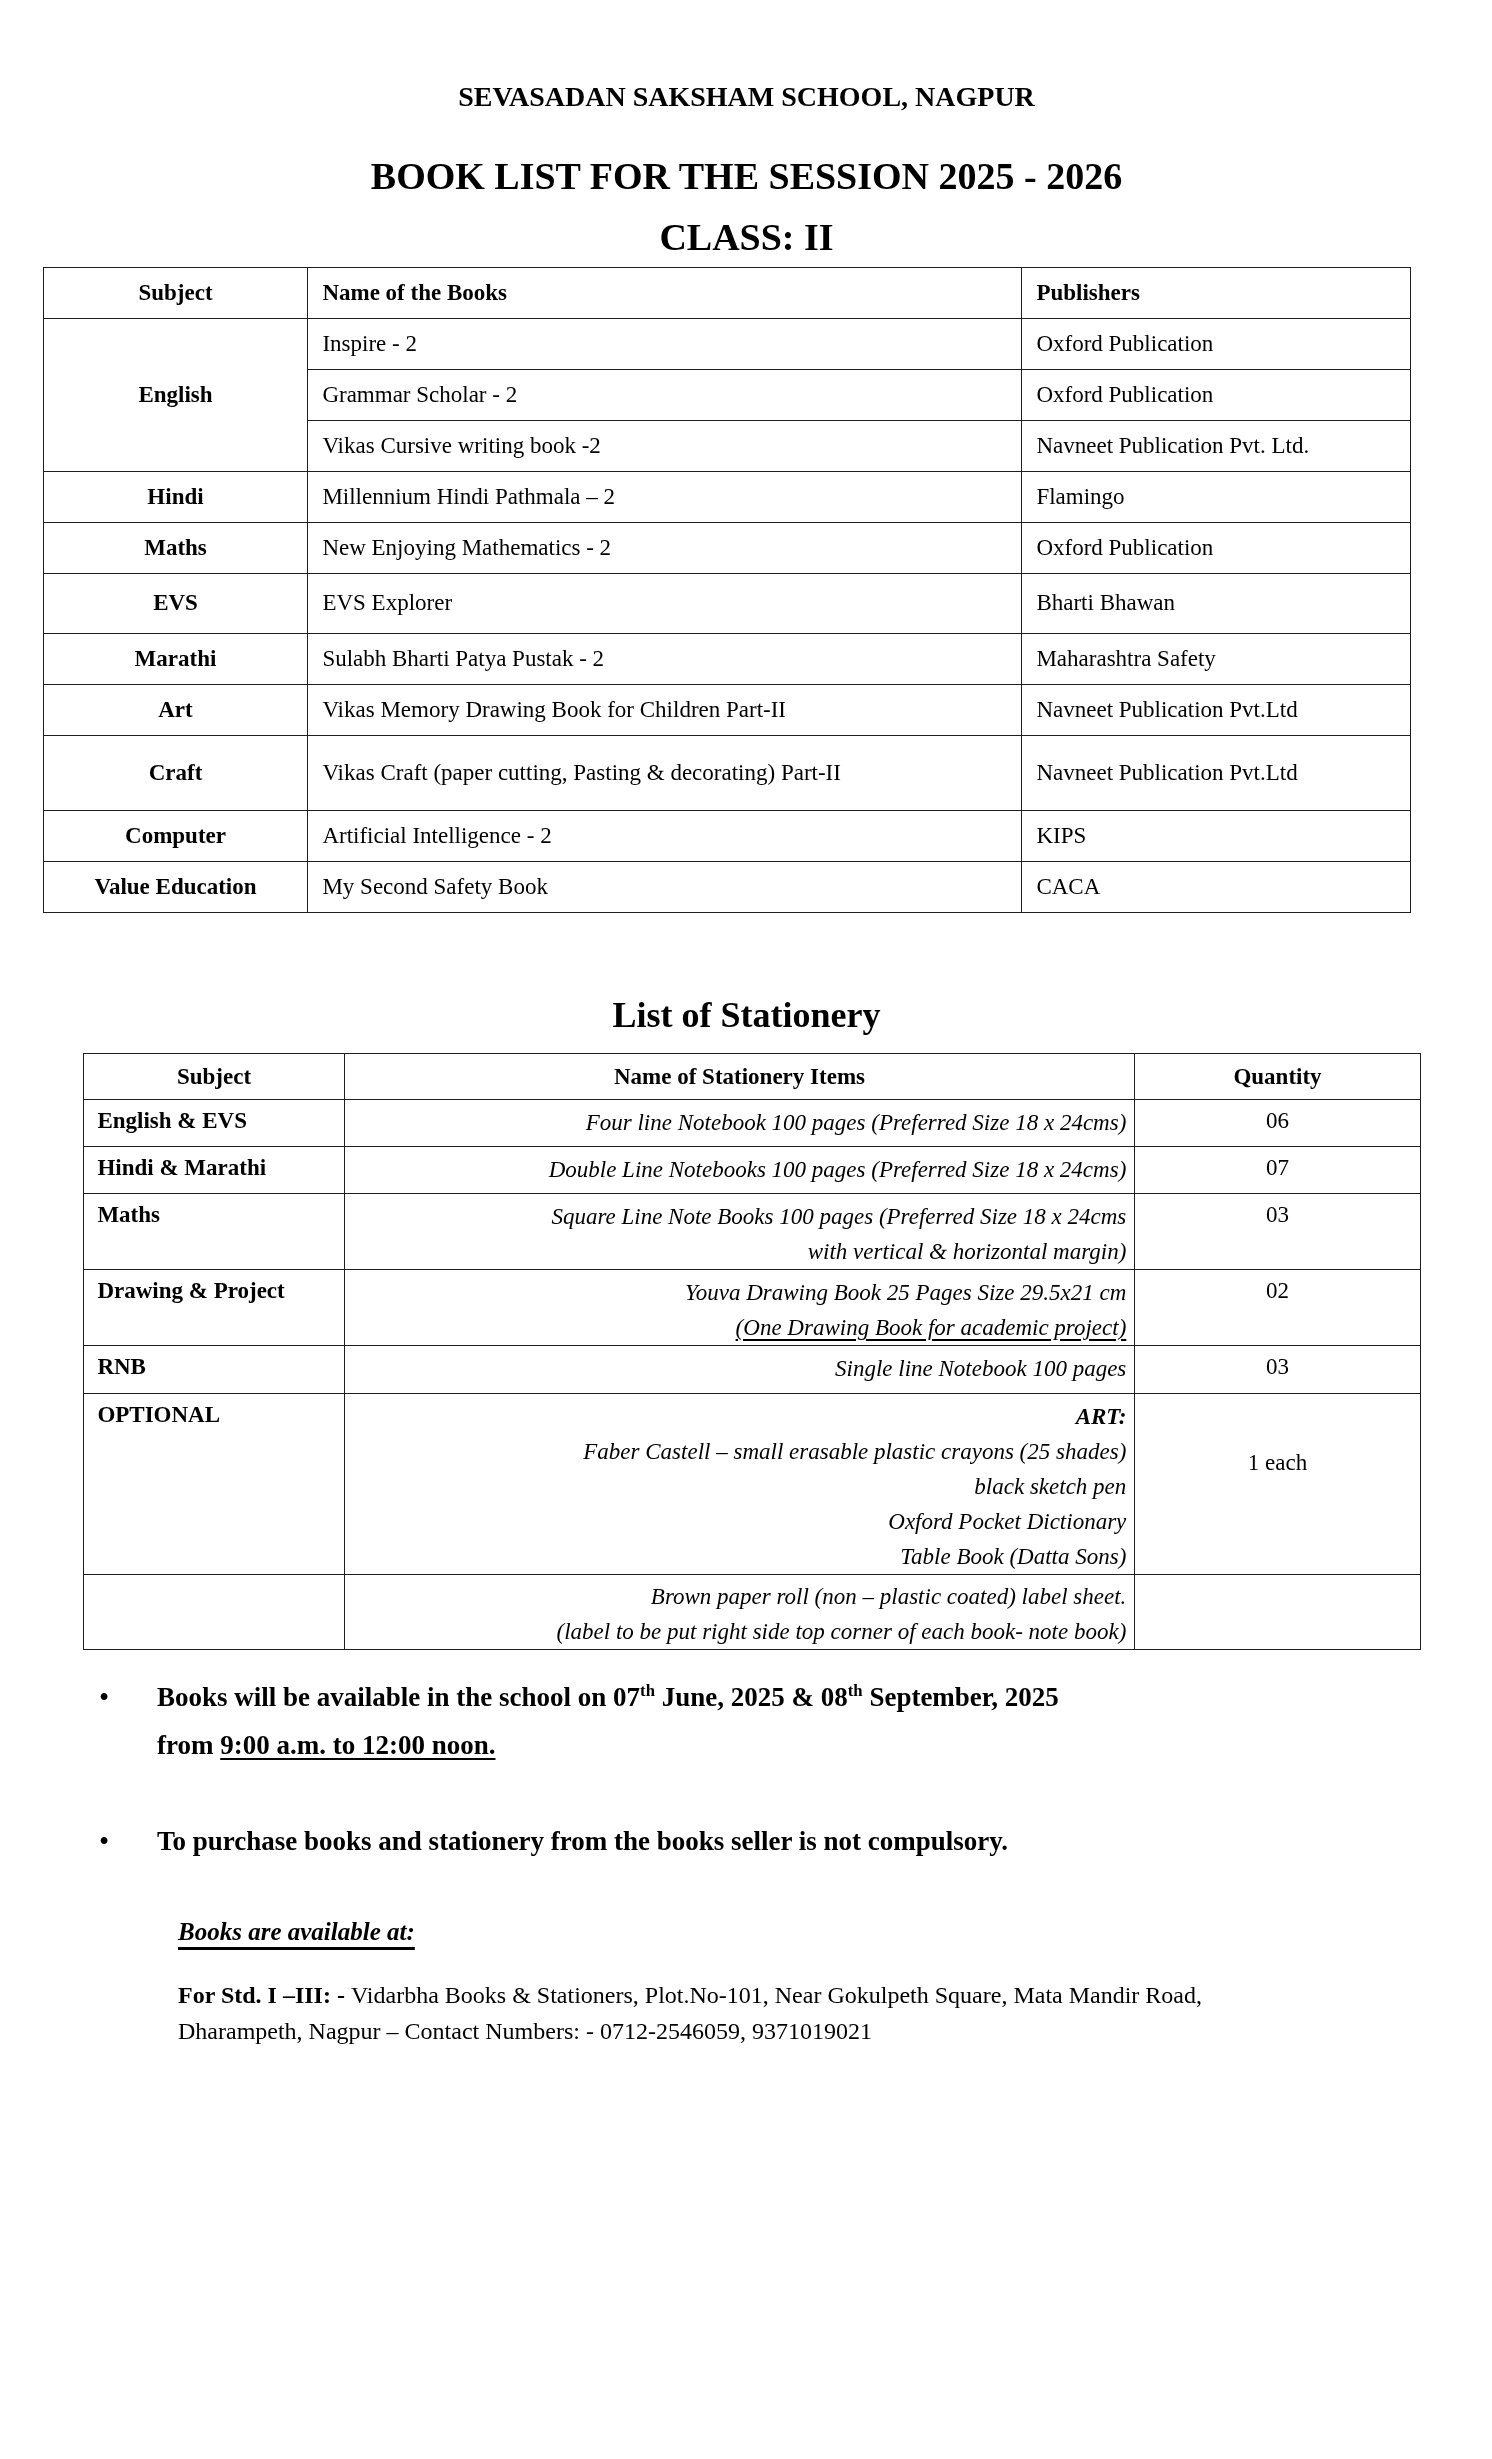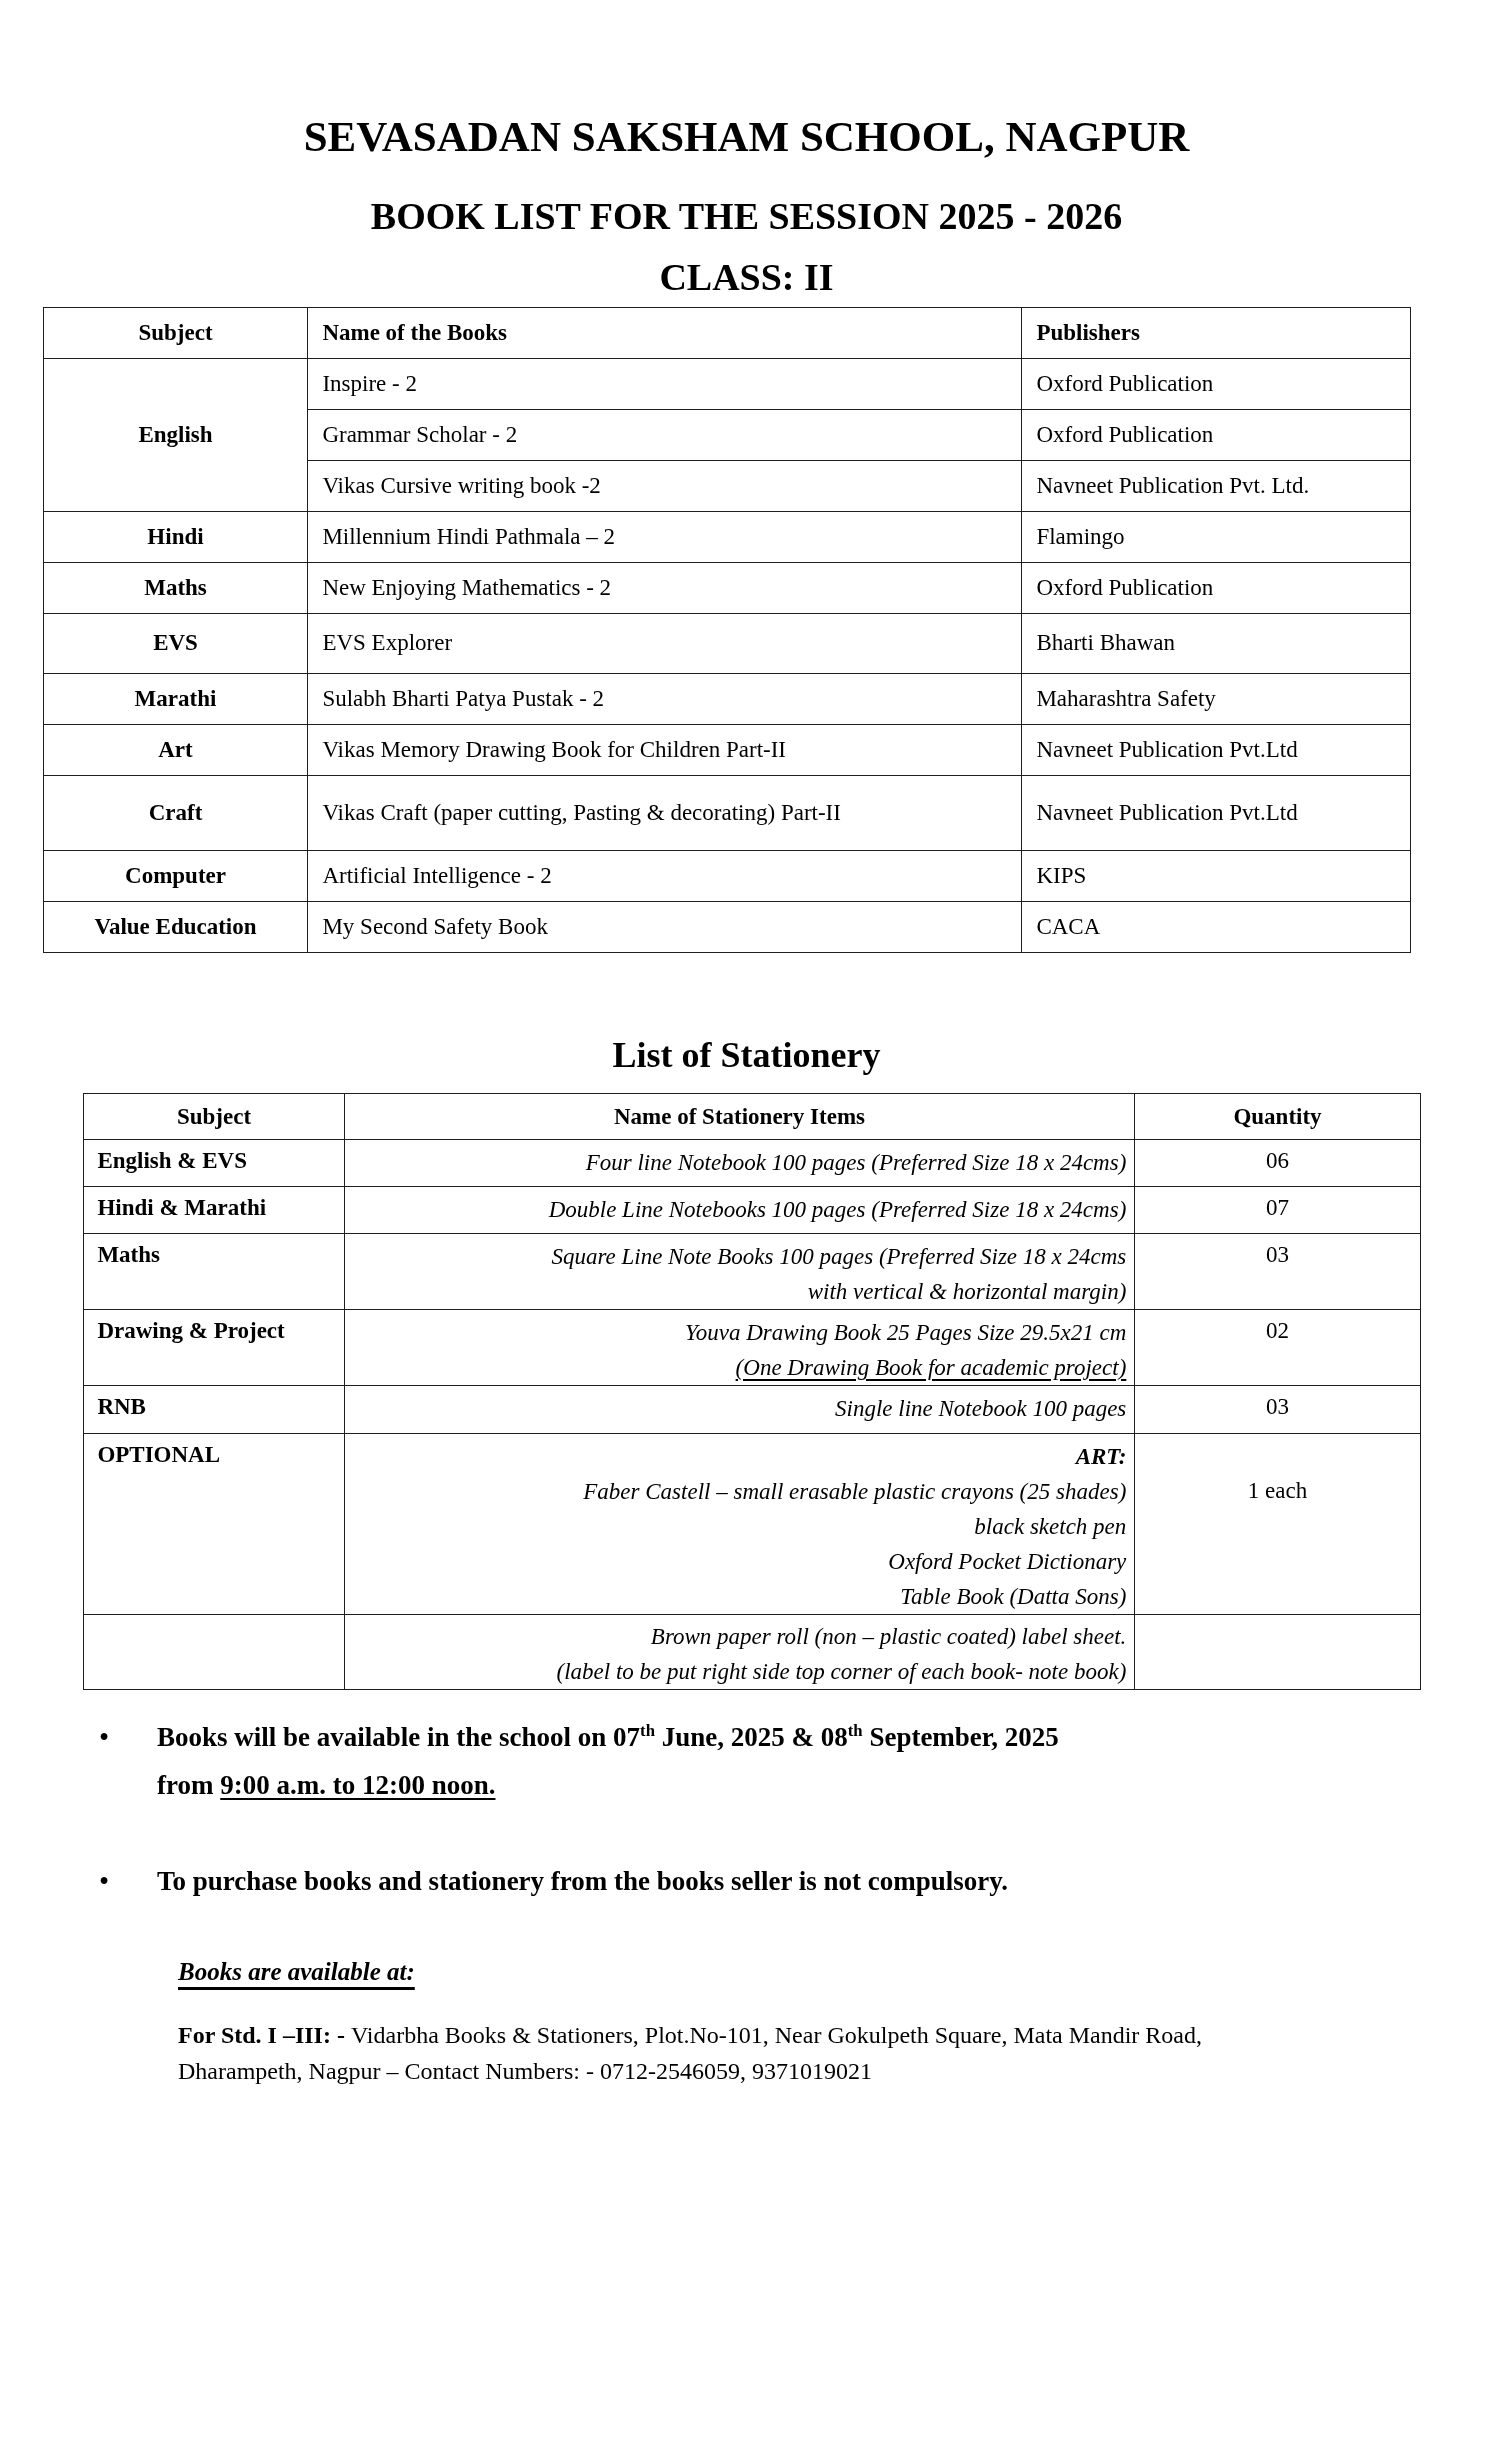--- a/index.html
+++ b/index.html
@@ -2,21 +2,21 @@
 <html><head>
 <meta charset="utf-8">
 <style>
   html,body{margin:0;padding:0;background:#ffffff;}
   .page{
     width:1493px;height:2459px;background:#ffffff;color:#000;
     font-family:"Liberation Serif","DejaVu Serif",serif;
     overflow:hidden;position:relative;
   }
   
-  .title1{font-size:43px;font-weight:bold;text-align:center;line-height:48px;padding-top:113px;margin:0;font-family:Liberation Serif, serif;}
+  .title1{font-size:28px;font-weight:bold;text-align:center;line-height:48px;padding-top:73px;margin:0;font-family:Liberation Serif, serif;}
   .title2{font-size:38px;font-weight:bold;text-align:center;line-height:44px;margin:33px 0 0 0;}
   .title3{font-size:38px;font-weight:bold;text-align:center;line-height:44px;margin:17.3px 0 0 0;}
   
   table{border-collapse:collapse;table-layout:fixed;}
   td,th{border:1.9px solid #1f1f1f;font-size:23px;font-weight:normal;overflow:hidden;}
   .book-table{margin:7.7px 0 0 43px;width:1367px;}
   .book-table tr{height:51px;}
   .book-table tr:nth-child(7){height:60px;}
   .book-table tr:nth-child(10){height:75px;}
   .book-table th{font-weight:bold;}
@@ -30,21 +30,21 @@
   .stationery-table tr:nth-child(3){height:47px;}
   .stationery-table tr:nth-child(4){height:70px;}
   .stationery-table tr:nth-child(5){height:65px;}
   .stationery-table tr:nth-child(6){height:48px;}
   .stationery-table tr:nth-child(7){height:173px;}
   .stationery-table tr:nth-child(8){height:67px;}
   .stationery-table th{font-weight:bold;text-align:center;}
   .stationery-table td.subject-cell{vertical-align:top;padding:7.7px 3.8px 0 13.4px;font-weight:bold;text-align:left;}
   .stationery-table td.items-cell{vertical-align:top;padding:4.8px 7.7px 0 11.5px;text-align:right;line-height:35px;font-style:italic;}
   .stationery-table td.qty-cell{text-align:center;vertical-align:top;padding-top:7.7px;}
-  .stationery-table tr:nth-child(7) td.qty-cell{padding-top:44px;}
+  .stationery-table tr:nth-child(7) td.qty-cell{padding-top:56px;}
   
   .note-label{margin:73px 0 0 178px;font-size:29px;font-weight:bold;line-height:38px;}
   .note-label .ul{text-decoration:underline;text-decoration-thickness:2.9px;text-underline-offset:5.8px;}
   .bullet{display:flex;margin-left:99px;width:1210px;}
   .bullet .dot{width:58px;font-size:29px;line-height:48px;}
   .bullet .bullet-text{flex:1;font-size:27px;font-weight:bold;line-height:48px;}
   .bullet1{margin-top:23px;}
   .bullet2{margin-top:48px;}
   .avail-heading{margin:50px 0 0 178px;font-size:25px;font-weight:bold;line-height:33px;}
   .avail-heading .ul{text-decoration:underline;text-decoration-thickness:2.9px;text-underline-offset:6.7px;font-style:italic;}

